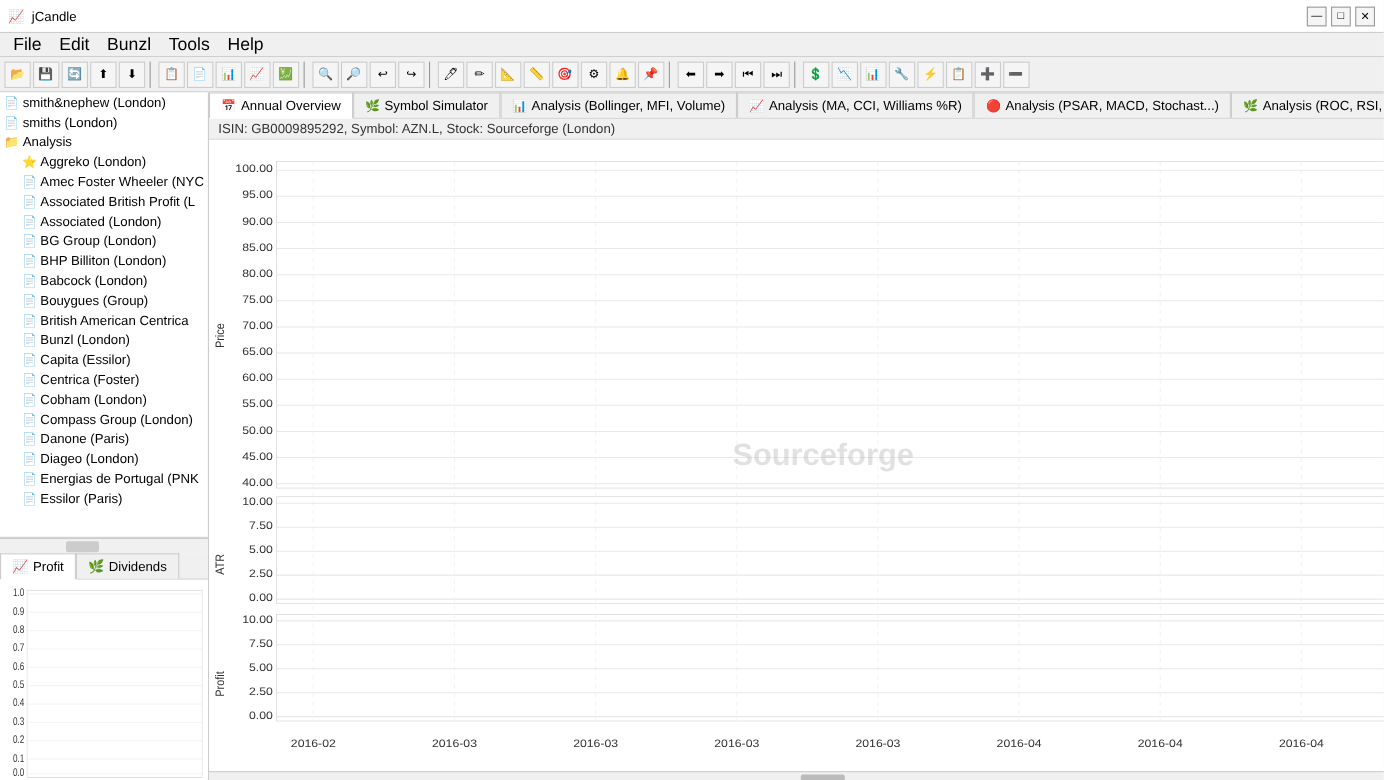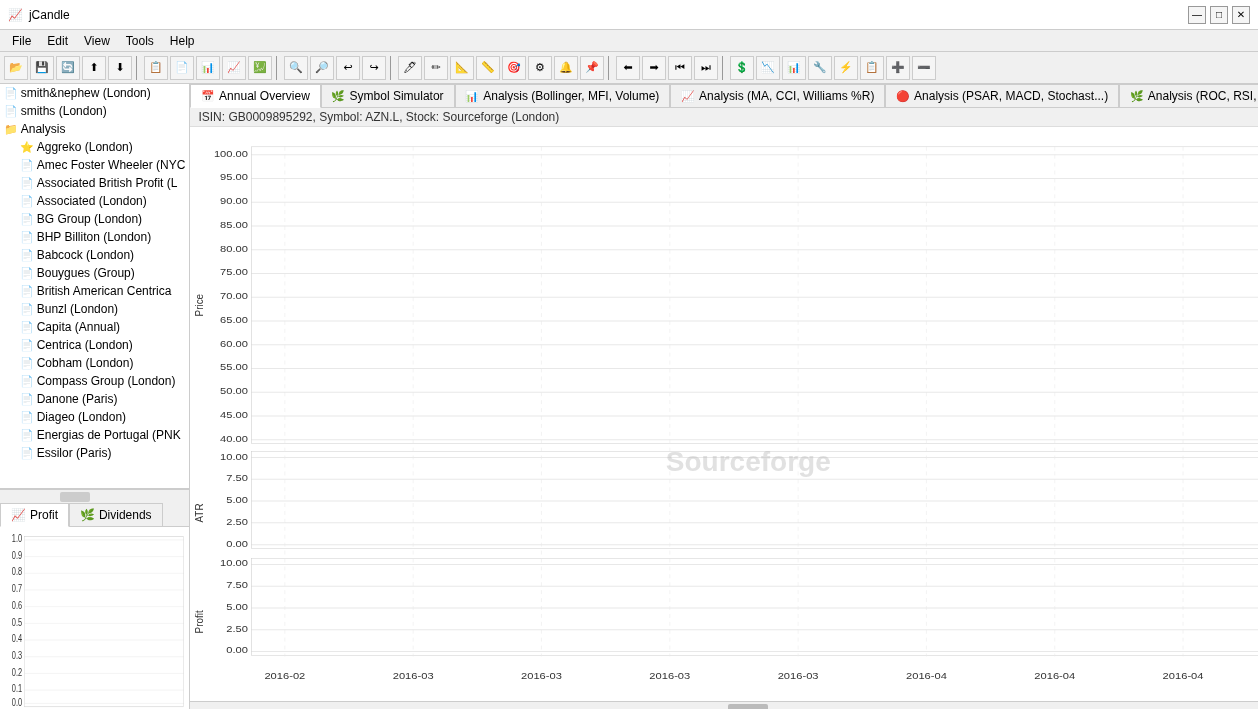--- a/index.html
+++ b/index.html
@@ -6,21 +6,21 @@
     body { font-family: 'Segoe UI', Tahoma, Geneva, Verdana, sans-serif; font-size: 12px; background: #f0f0f0; overflow: hidden; }
     
     
     #title-bar { background: #fff; border-bottom: 1px solid #ccc; height: 30px; display: flex; align-items: center; justify-content: space-between; padding: 0 8px; }
     #title-bar .title { display: flex; align-items: center; gap: 6px; font-size: 12px; }
     #title-bar .window-controls { display: flex; gap: 4px; }
     #title-bar .win-btn { width: 18px; height: 18px; border: 1px solid #999; background: #f5f5f5; cursor: pointer; display: flex; align-items: center; justify-content: center; font-size: 10px; }
     
     
     #menu-bar { background: #f0f0f0; border-bottom: 1px solid #ccc; height: 22px; display: flex; align-items: center; padding: 0 4px; }
-    #menu-bar .menu-item { padding: 2px 8px; cursor: pointer; font-size: 12px; }
+    #menu-bar .menu-item { padding: 2px 8px; cursor: pointer; font-size: 16px; }
     
     
     #toolbar { background: #f0f0f0; border-bottom: 1px solid #ccc; height: 32px; display: flex; align-items: center; padding: 0 4px; gap: 2px; flex-wrap: wrap; }
     .toolbar-btn { width: 24px; height: 24px; border: 1px solid #ccc; background: #f5f5f5; cursor: pointer; display: flex; align-items: center; justify-content: center; font-size: 11px; }
     .toolbar-separator { width: 4px; height: 24px; border-left: 1px solid #999; margin: 0 2px; }
     
     
     #main { display: flex; height: calc(709px - 80px); }
     
     
@@ -55,21 +55,21 @@
     
     #chart-container { flex: 1; overflow: hidden; position: relative; display: flex; }
     
     
     #main-chart { width: 100%; height: 100%; }
     
     
     #chart-scrollbar { height: 12px; background: #f0f0f0; border-top: 1px solid #ccc; }
     
     
-    .watermark { position: absolute; top: 50%; left: 50%; transform: translate(-50%, -50%); font-size: 28px; color: rgba(180,180,180,0.4); font-weight: bold; pointer-events: none; white-space: nowrap; margin-top: 48px; }
+    .watermark { position: absolute; top: 50%; left: 50%; transform: translate(-50%, -50%); font-size: 28px; color: rgba(180,180,180,0.4); font-weight: bold; pointer-events: none; white-space: nowrap; }
     
     
     .y-label { font-size: 10px; fill: #333; }
     .axis-title { font-size: 10px; fill: #333; }
     .grid-line { stroke: #e8e8e8; stroke-width: 1; }
     .x-label { font-size: 10px; fill: #333; }
     
     
     #small-chart { width: 100%; height: 100%; }
     .small-y-label { font-size: 9px; fill: #333; }
@@ -85,21 +85,21 @@
   <div class="window-controls">
     <div class="win-btn">—</div>
     <div class="win-btn">□</div>
     <div class="win-btn">✕</div>
   </div>
 </div>
 
 <div id="menu-bar">
   <div class="menu-item">File</div>
   <div class="menu-item">Edit</div>
-  <div class="menu-item">View</div>
+  <div class="menu-item">Bunzl</div>
   <div class="menu-item">Tools</div>
   <div class="menu-item">Help</div>
 </div>
 
 <div id="toolbar">
   <div class="toolbar-btn">📂</div>
   <div class="toolbar-btn">💾</div>
   <div class="toolbar-btn">🔄</div>
   <div class="toolbar-btn">⬆</div>
   <div class="toolbar-btn">⬇</div>
@@ -191,25 +191,25 @@
         <li style="padding-left: 20px;">
           <span class="tree-icon file-icon">📄</span>
           <span>British American Centrica</span>
         </li>
         <li style="padding-left: 20px;">
           <span class="tree-icon file-icon">📄</span>
           <span>Bunzl (London)</span>
         </li>
         <li style="padding-left: 20px;">
           <span class="tree-icon file-icon">📄</span>
-          <span>Capita (Annual)</span>
-        </li>
-        <li style="padding-left: 20px;">
-          <span class="tree-icon file-icon">📄</span>
-          <span>Centrica (London)</span>
+          <span>Capita (Essilor)</span>
+        </li>
+        <li style="padding-left: 20px;">
+          <span class="tree-icon file-icon">📄</span>
+          <span>Centrica (Foster)</span>
         </li>
         <li style="padding-left: 20px;">
           <span class="tree-icon file-icon">📄</span>
           <span>Cobham (London)</span>
         </li>
         <li style="padding-left: 20px;">
           <span class="tree-icon file-icon">📄</span>
           <span>Compass Group (London)</span>
         </li>
         <li style="padding-left: 20px;">

